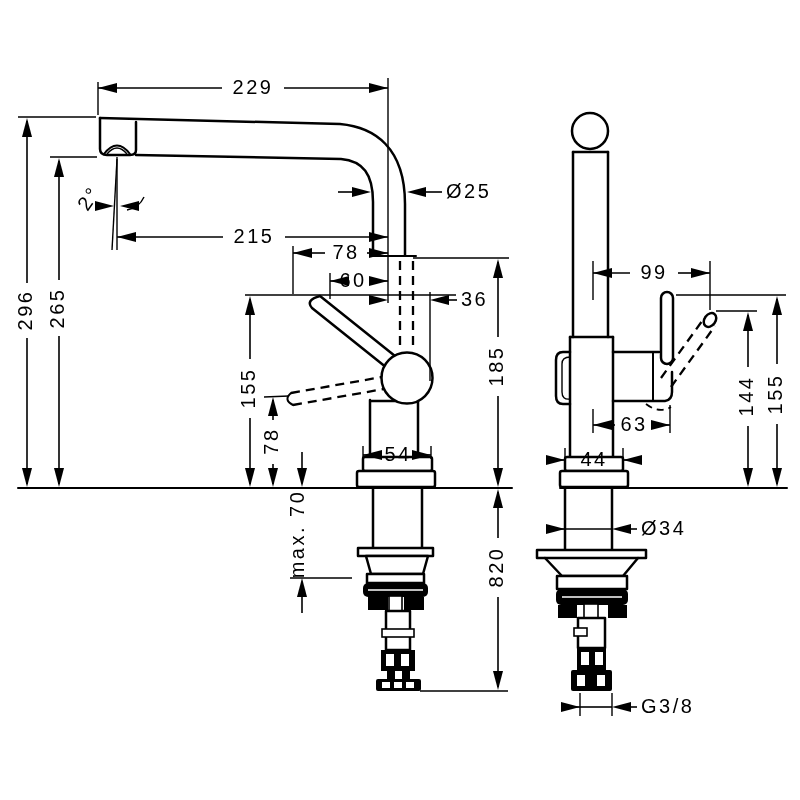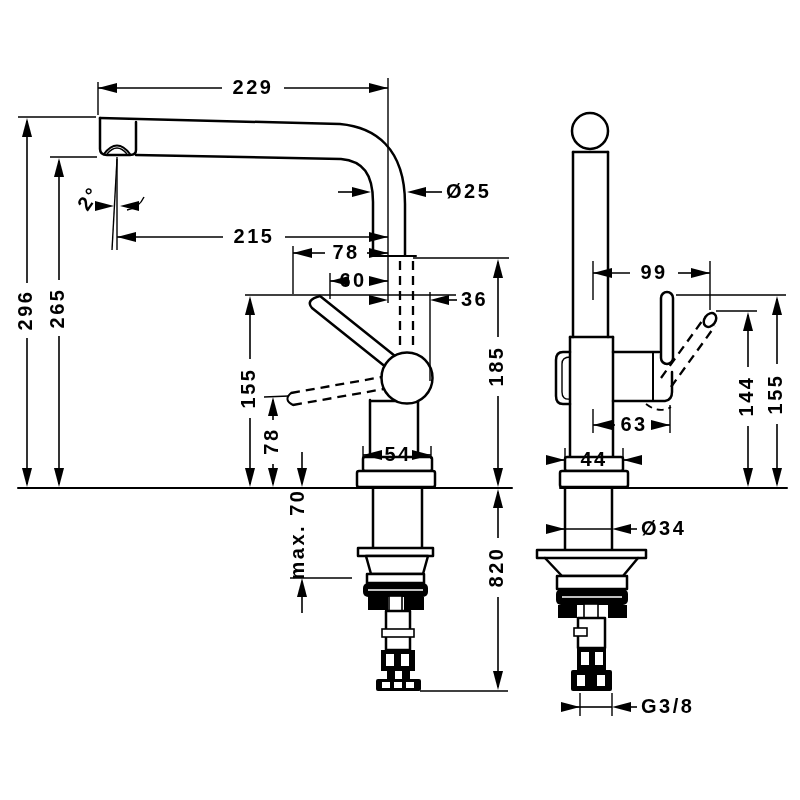--- a/index.html
+++ b/index.html
@@ -1,16 +1,16 @@
 <!DOCTYPE html>
 <html><head>
 <meta charset="utf-8">
 <style>
   html,body{margin:0;padding:0;background:#ffffff;}
-  .page{width:800px;height:780px;background:#fff;position:relative;overflow:hidden;font-weight:bold;}
+  .page{width:800px;height:780px;background:#fff;position:relative;overflow:hidden;}
   svg{display:block;}
   .obj{fill:none;stroke:#000;stroke-width:2.5;stroke-linecap:round;stroke-linejoin:round;}
   .obj2{fill:none;stroke:#000;stroke-width:2;stroke-linecap:round;}
   .objw{fill:#fff;stroke:#000;stroke-width:2.5;stroke-linejoin:round;}
   .fillb{fill:#000;stroke:none;}
   .slit{stroke:#fff;stroke-width:1.6;fill:none;}
   .thin{fill:none;stroke:#000;stroke-width:1.4;}
   .dim{fill:none;stroke:#000;stroke-width:1.6;}
   .dashObj{fill:none;stroke:#000;stroke-width:2.3;stroke-dasharray:9 6;}
   .dashThin{fill:none;stroke:#000;stroke-width:1.8;stroke-dasharray:7 5;}

